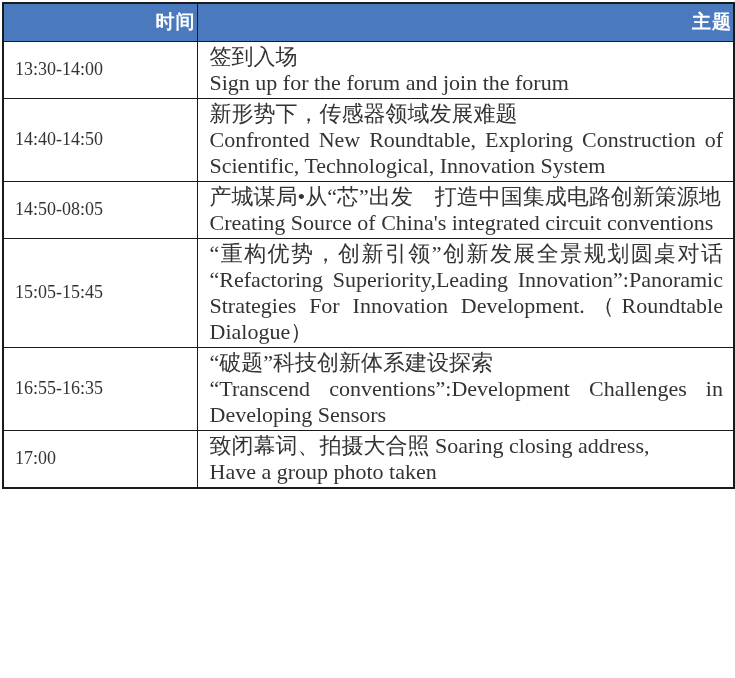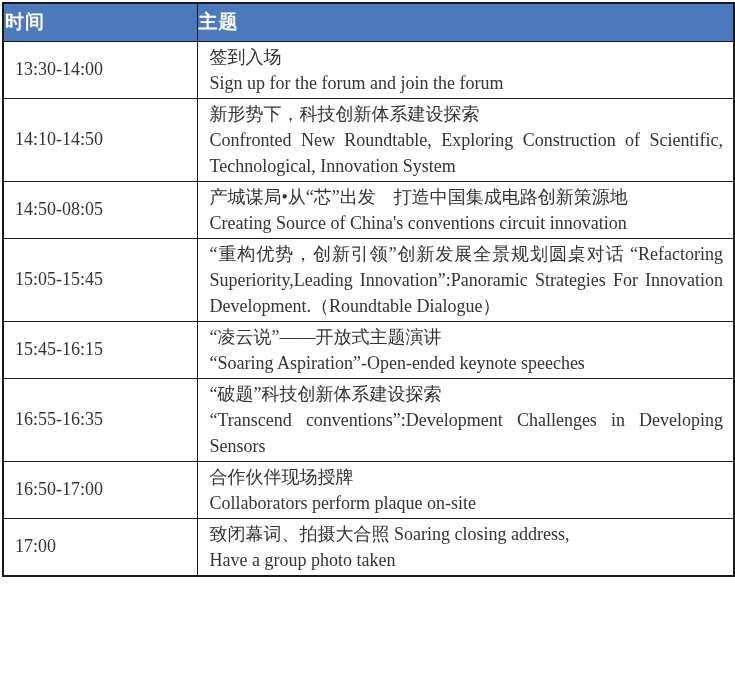--- a/index.html
+++ b/index.html
@@ -25,33 +25,33 @@
   th, td {
     border: 1px solid #1a1a1a;
     box-sizing: border-box;
   }
   thead th {
     height: 38px;
     background: #4b79be;
     color: #ffffff;
     font-size: 19px;
     font-weight: bold;
-    text-align: left;
+    text-align: right;
     letter-spacing: 1px;
     vertical-align: middle;
   }
   td.time-cell {
     font-size: 18px;
     color: #333333;
     padding: 2px 4px 2px 11px;
     vertical-align: middle;
     white-space: nowrap;
   }
   td.topic-cell {
-    font-size: 18px;
+    font-size: 22px;
     color: #333333;
     padding: 2px 10px 2px 12px;
     vertical-align: middle;
   }
   td.topic-cell p {
     margin: 0;
     line-height: 26px;
   }
   td.topic-cell.justify p {
     text-align: justify;
@@ -73,58 +73,44 @@
   </thead>
   <tbody>
       <tr>
         <td class="time-cell">13:30-14:00</td>
         <td class="topic-cell">
           <p>签到入场</p>
           <p>Sign up for the forum and join the forum</p>
         </td>
       </tr>
       <tr>
-        <td class="time-cell">14:10-14:50</td>
+        <td class="time-cell">14:40-14:50</td>
         <td class="topic-cell justify">
-          <p>新形势下，科技创新体系建设探索</p>
+          <p>新形势下，传感器领域发展难题</p>
           <p>Confronted New Roundtable, Exploring Construction of Scientific, Technological, Innovation System</p>
         </td>
       </tr>
       <tr>
         <td class="time-cell">14:50-08:05</td>
         <td class="topic-cell">
           <p>产城谋局•从“芯”出发　打造中国集成电路创新策源地</p>
-          <p>Creating Source of China's conventions circuit innovation</p>
+          <p>Creating Source of China's integrated circuit conventions</p>
         </td>
       </tr>
       <tr>
         <td class="time-cell">15:05-15:45</td>
         <td class="topic-cell justify">
           <p>“重构优势，创新引领”创新发展全景规划圆桌对话 “Refactoring Superiority,Leading Innovation”:Panoramic Strategies For Innovation Development.（Roundtable Dialogue）</p>
         </td>
       </tr>
       <tr>
-        <td class="time-cell">15:45-16:15</td>
-        <td class="topic-cell">
-          <p>“凌云说”——开放式主题演讲</p>
-          <p>“Soaring Aspiration”-Open-ended keynote speeches</p>
-        </td>
-      </tr>
-      <tr>
         <td class="time-cell">16:55-16:35</td>
         <td class="topic-cell justify">
           <p>“破题”科技创新体系建设探索</p>
           <p> “Transcend conventions”:Development Challenges in Developing Sensors</p>
-        </td>
-      </tr>
-      <tr>
-        <td class="time-cell">16:50-17:00</td>
-        <td class="topic-cell">
-          <p>合作伙伴现场授牌</p>
-          <p>Collaborators perform plaque on-site</p>
         </td>
       </tr>
       <tr>
         <td class="time-cell">17:00</td>
         <td class="topic-cell">
           <p>致闭幕词、拍摄大合照 Soaring closing address,</p>
           <p>Have a group photo taken</p>
         </td>
       </tr>
     </tbody>

